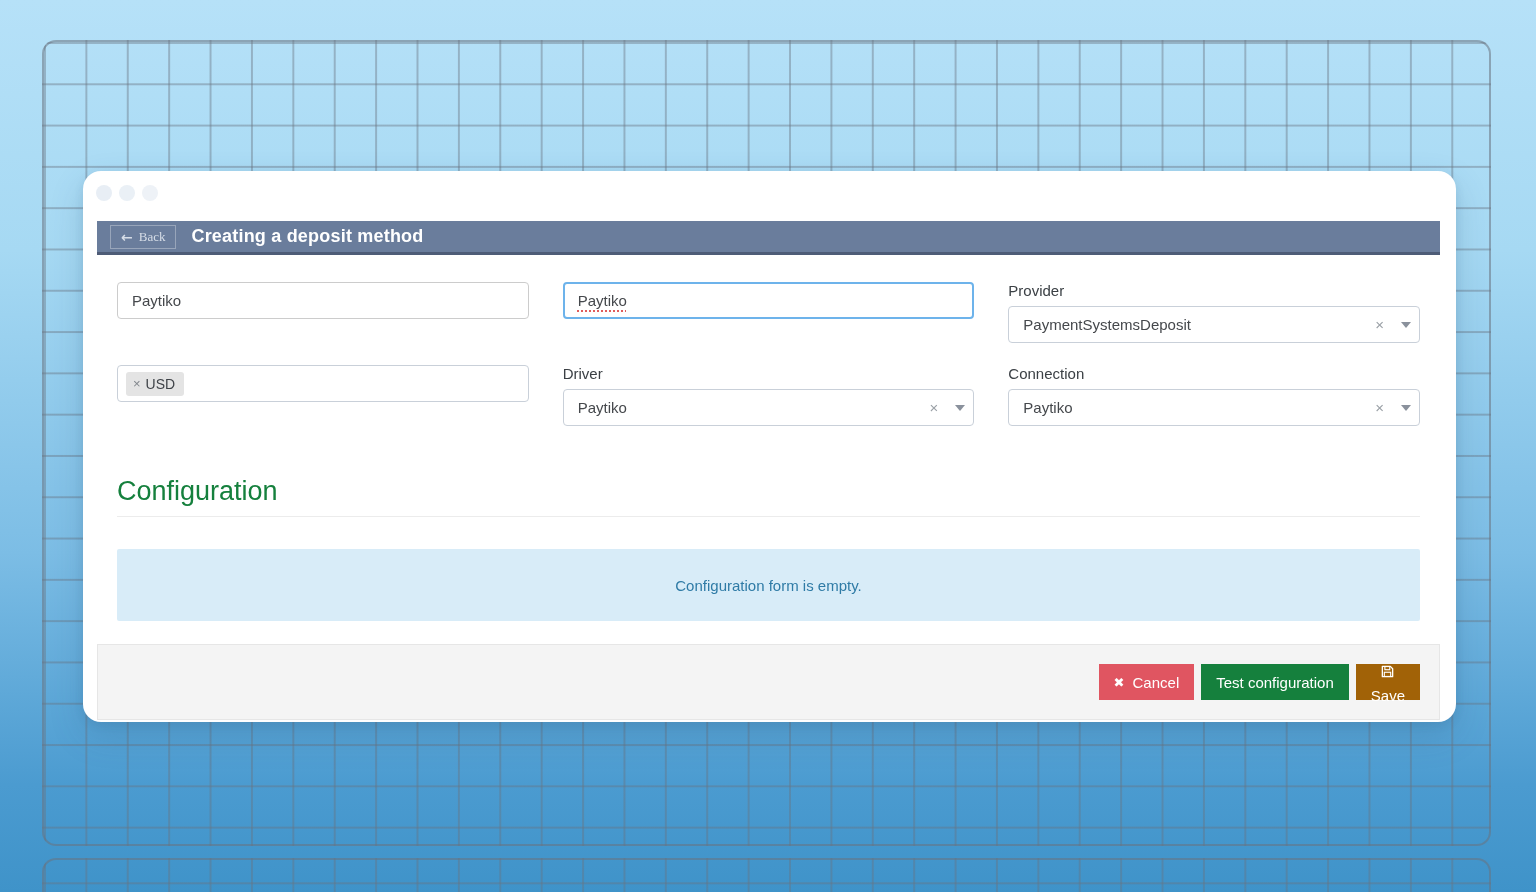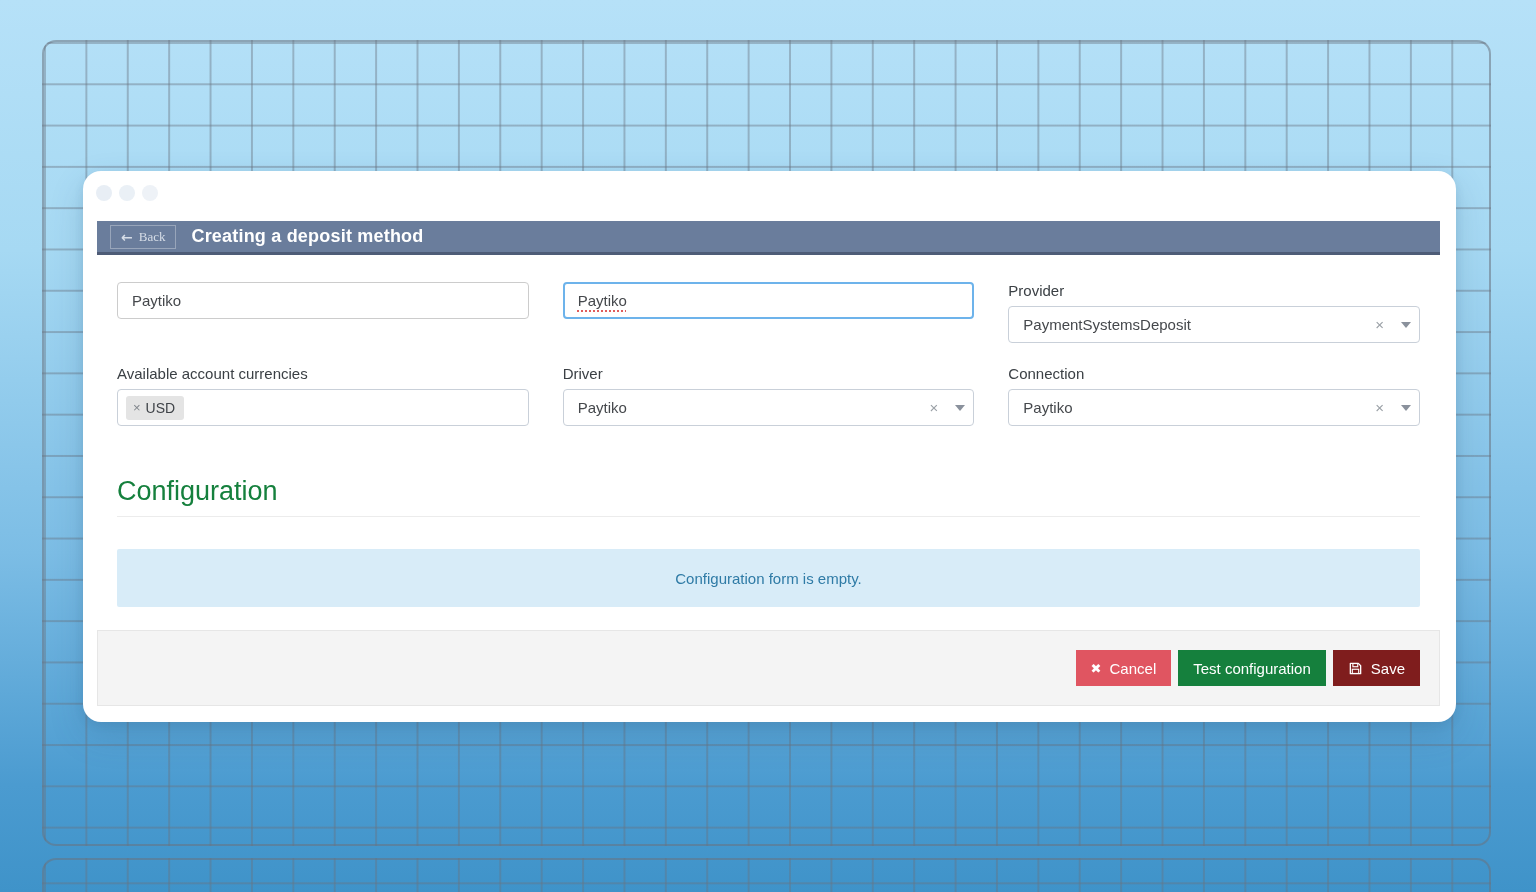--- a/index.html
+++ b/index.html
@@ -73,40 +73,40 @@
     background:#e4e4e4; border-radius:3px; padding:4px 9px 4px 7px;
     display:flex; align-items:center; gap:5px; font-size:14px; color:#3f4348;
   }
   .tag-x{ color:#81868c; font-size:13px; cursor:pointer; line-height:1; }
   
   .config-heading{
     margin:50px 36px 0 34px; font-size:27px; font-weight:400; color:#15803d;
   }
   .config-divider{ margin:9px 36px 0 34px; border:0; border-top:1px solid #ececec; }
   .config-alert{
-    margin:32px 36px 0 34px; height:58px; background:#d8ecf8; border-radius:2px;
+    margin:32px 36px 0 34px; height:72px; background:#d8ecf8; border-radius:2px;
     display:flex; align-items:center; justify-content:center;
     color:#2f7ba6; font-size:15px;
   }
   
   .footer{
     margin:23px 16px 0 14px; height:76px;
     background:#f4f4f4; border:1px solid #e6e6e6;
     display:flex; align-items:center; justify-content:flex-end; gap:7px;
     padding-right:19px;
   }
   .btn{
     height:36px; border:none; border-radius:0; cursor:pointer;
     display:flex; align-items:center; gap:8px;
     color:#fff; font-size:15px; padding:0 15px;
     font-family:"Liberation Sans","DejaVu Sans",sans-serif;
   }
   .btn-cancel{ background:#e05561; }
   .btn-test{ background:#15803d; }
-  .btn-save{ background:#7f1d1d; }
+  .btn-save{ background:#a16207;flex-direction:column; }
   .btn-icon{ display:flex; align-items:center; line-height:1; }
   .x-icon{ font-size:13px; font-weight:bold; }
 </style>
 </head>
 <body>
 
 <div class="grid-sheet one"></div>
 <div class="grid-sheet two"></div>
 
 <div class="window">
@@ -143,21 +143,20 @@
           <span class="select-tools">
             <span class="clear-x">×</span>
             <span class="caret"></span>
           </span>
         </div>
       </div>
     </div>
 
     <div class="form-row">
       <div class="field">
-        <div class="field-label">Available account currencies</div>
         <div class="tags-box">
           <span class="tag">
             <span class="tag-x">×</span>
             <span>USD</span>
           </span>
         </div>
       </div>
       <div class="field">
         <div class="field-label">Driver</div>
         <div class="select-box">

